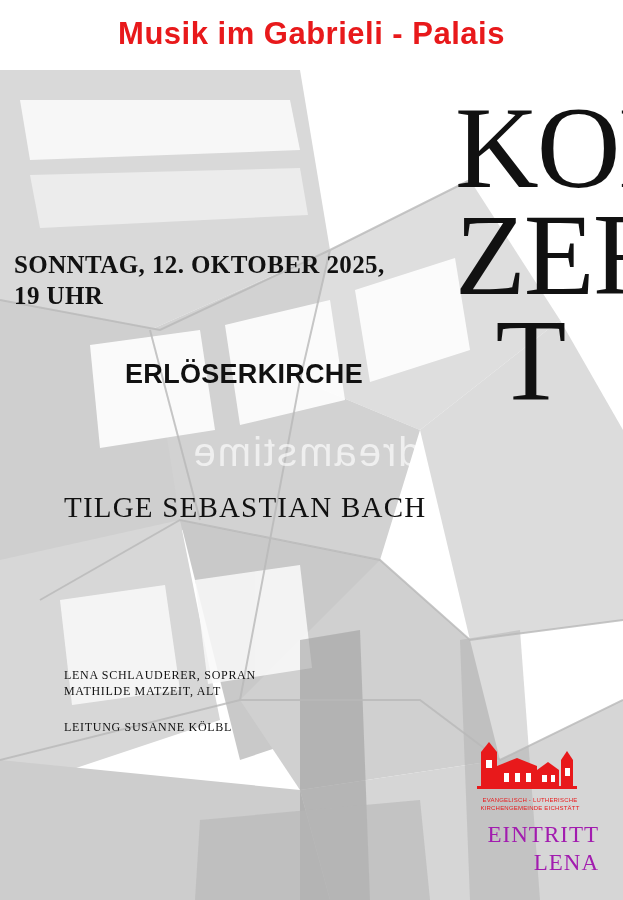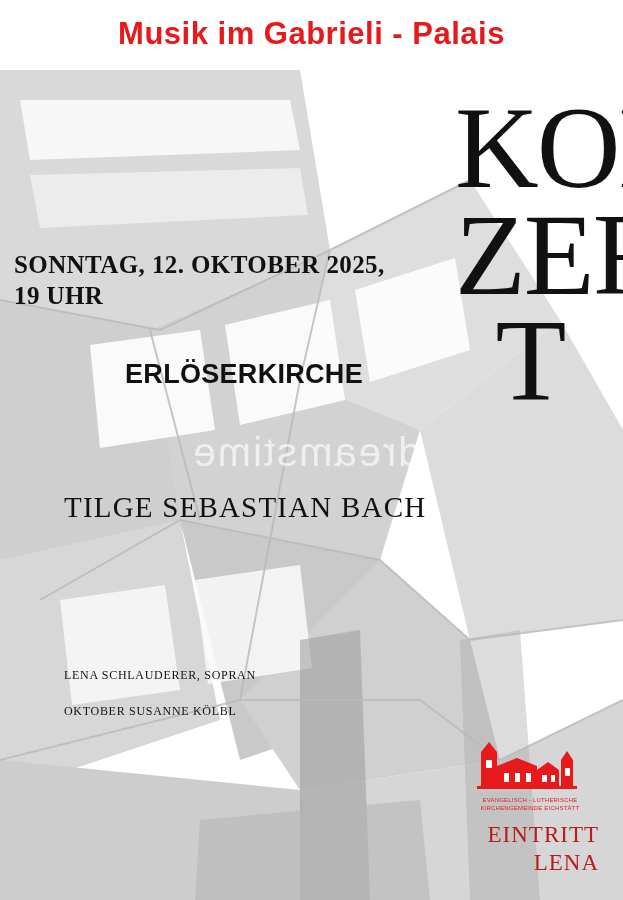--- a/index.html
+++ b/index.html
@@ -162,21 +162,21 @@
   }
 
   .entry {
     position: absolute;
     right: 24px;
     bottom: 22px;
     text-align: right;
     font-family: "Liberation Serif", serif;
     font-size: 23px;
     line-height: 1.25;
-    color: #b91c1c;
+    color: #a21caf;
     letter-spacing: 1px;
   }
 </style>
 </head>
 <body>
 
 <div id="poster">
 
   <div class="bg-layer">
     <svg class="bg-svg" viewBox="0 0 623 900" xmlns="http://www.w3.org/2000/svg">
@@ -241,23 +241,24 @@
       <div>ERLÖSERKIRCHE</div>
     </div>
 
     <div class="work-block">
       <div class="line1">TILGE SEBASTIAN BACH</div>
     </div>
 
     <div class="performers">
       <div class="group">
         <div>LENA SCHLAUDERER, SOPRAN</div>
+        <div>MATHILDE MATZEIT, ALT</div>
       </div>
       <div class="group">
-        <div>OKTOBER SUSANNE KÖLBL</div>
+        <div>LEITUNG SUSANNE KÖLBL</div>
       </div>
     </div>
 
     <div class="logo">
       <svg width="118" height="52" viewBox="0 0 118 52" xmlns="http://www.w3.org/2000/svg">
         <g fill="#e8191b">
 
           <rect x="10" y="10" width="16" height="34"></rect>
           <polygon points="10,10 18,0 26,10"></polygon>
           <rect x="16" y="4" width="2" height="8"></rect>

